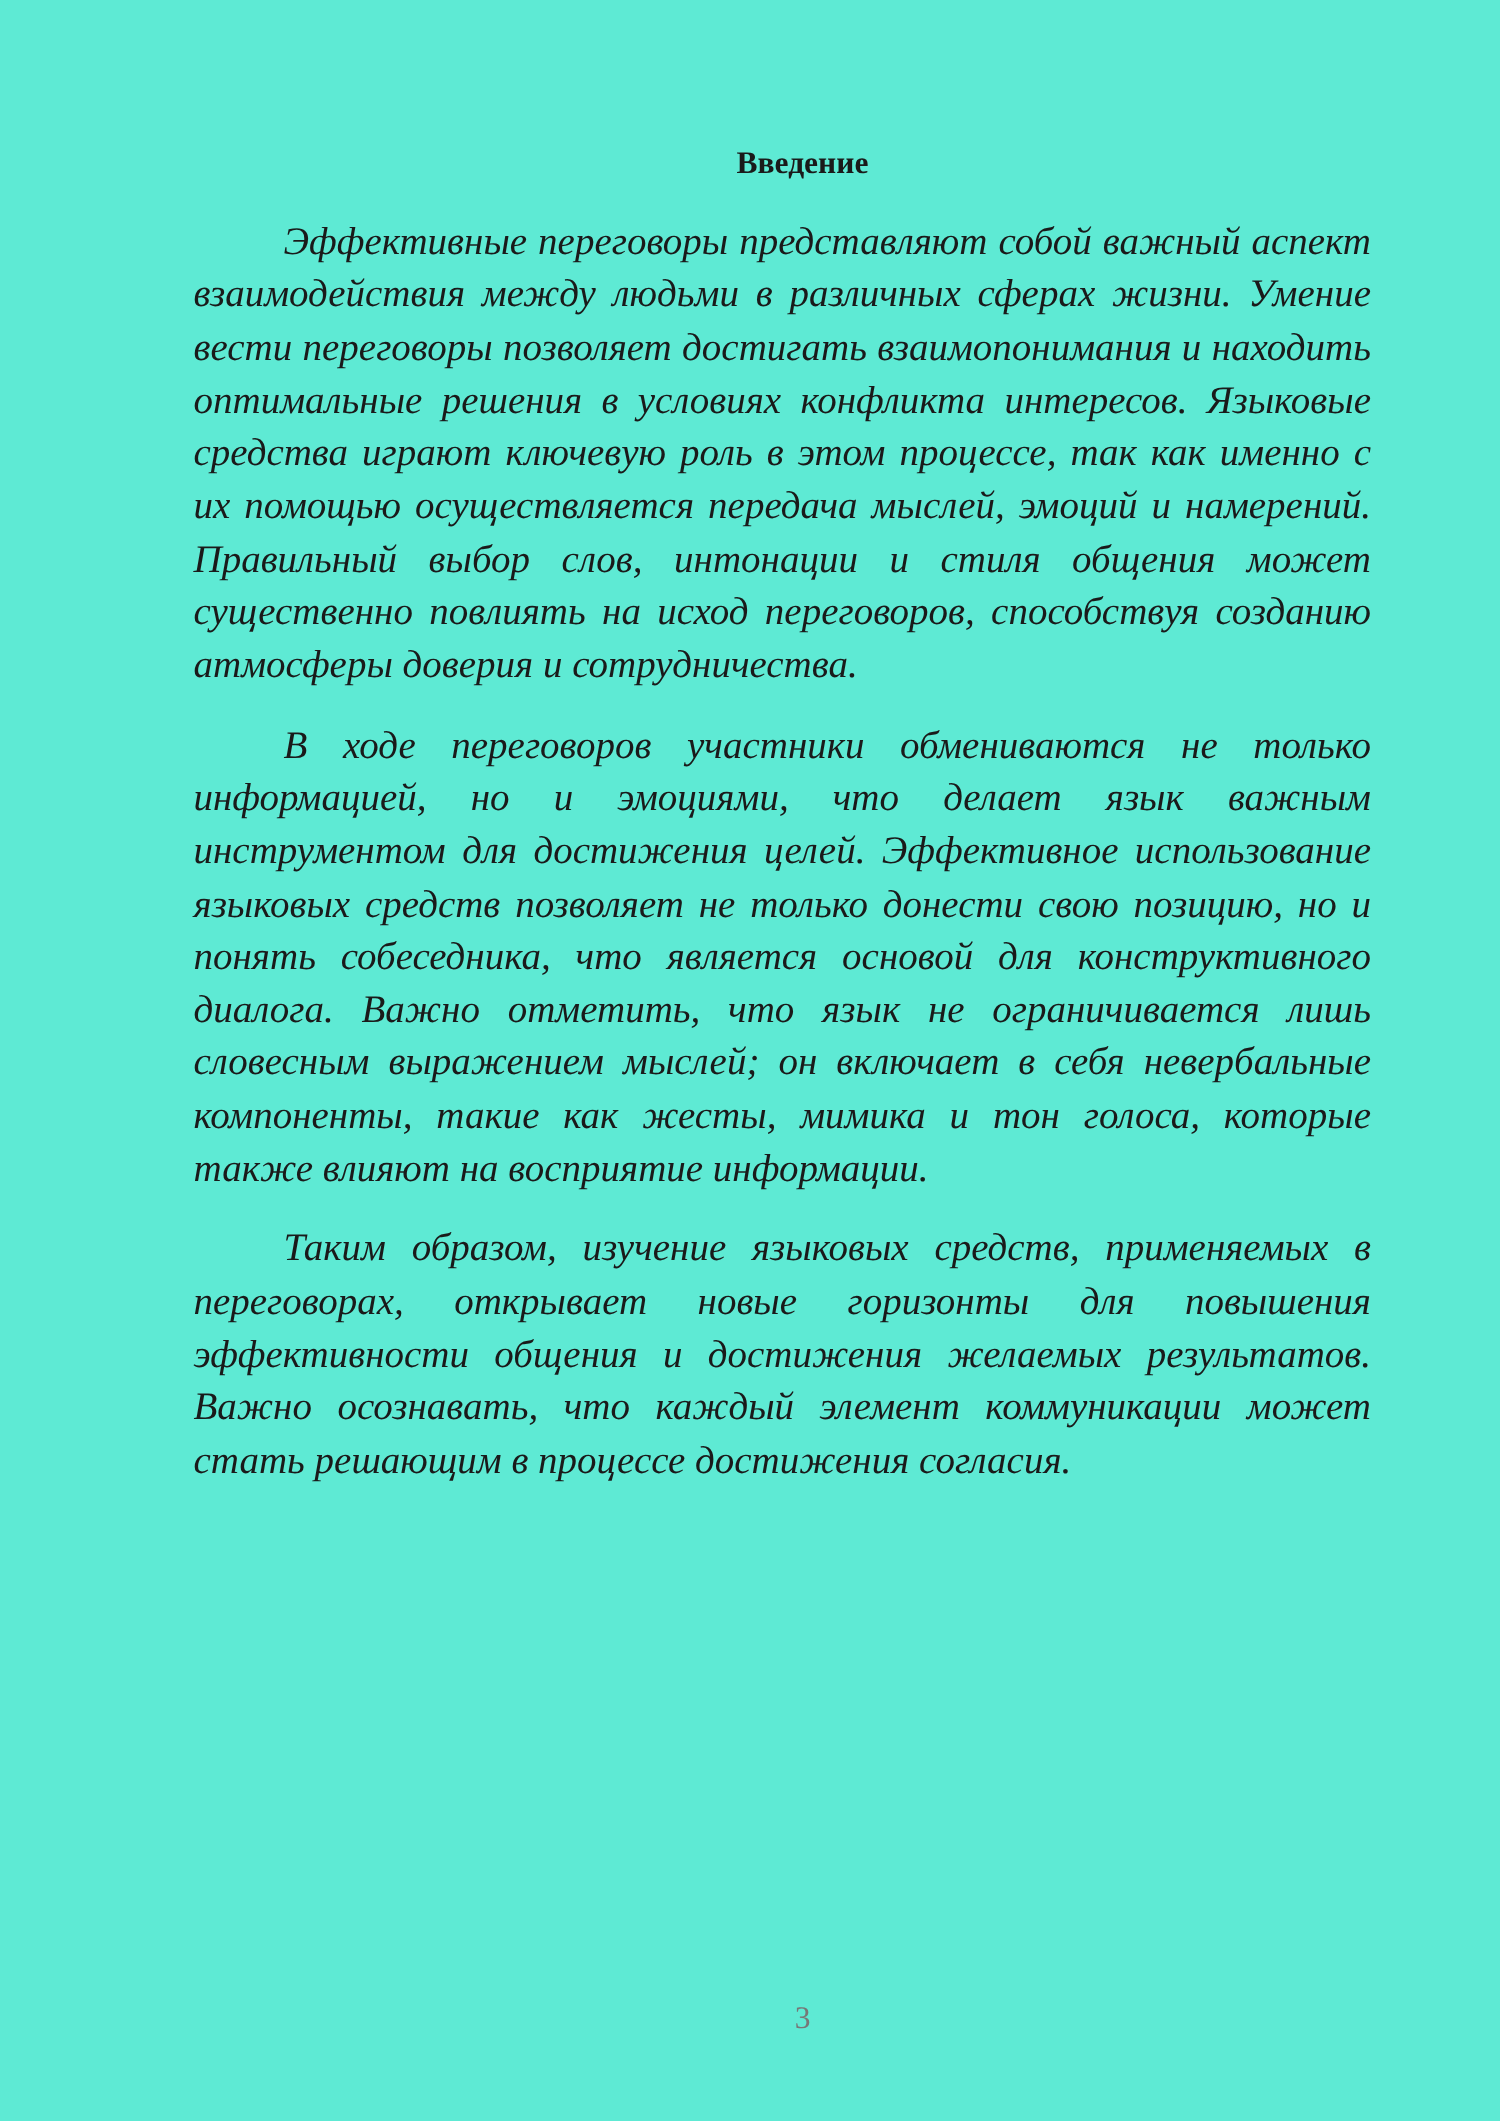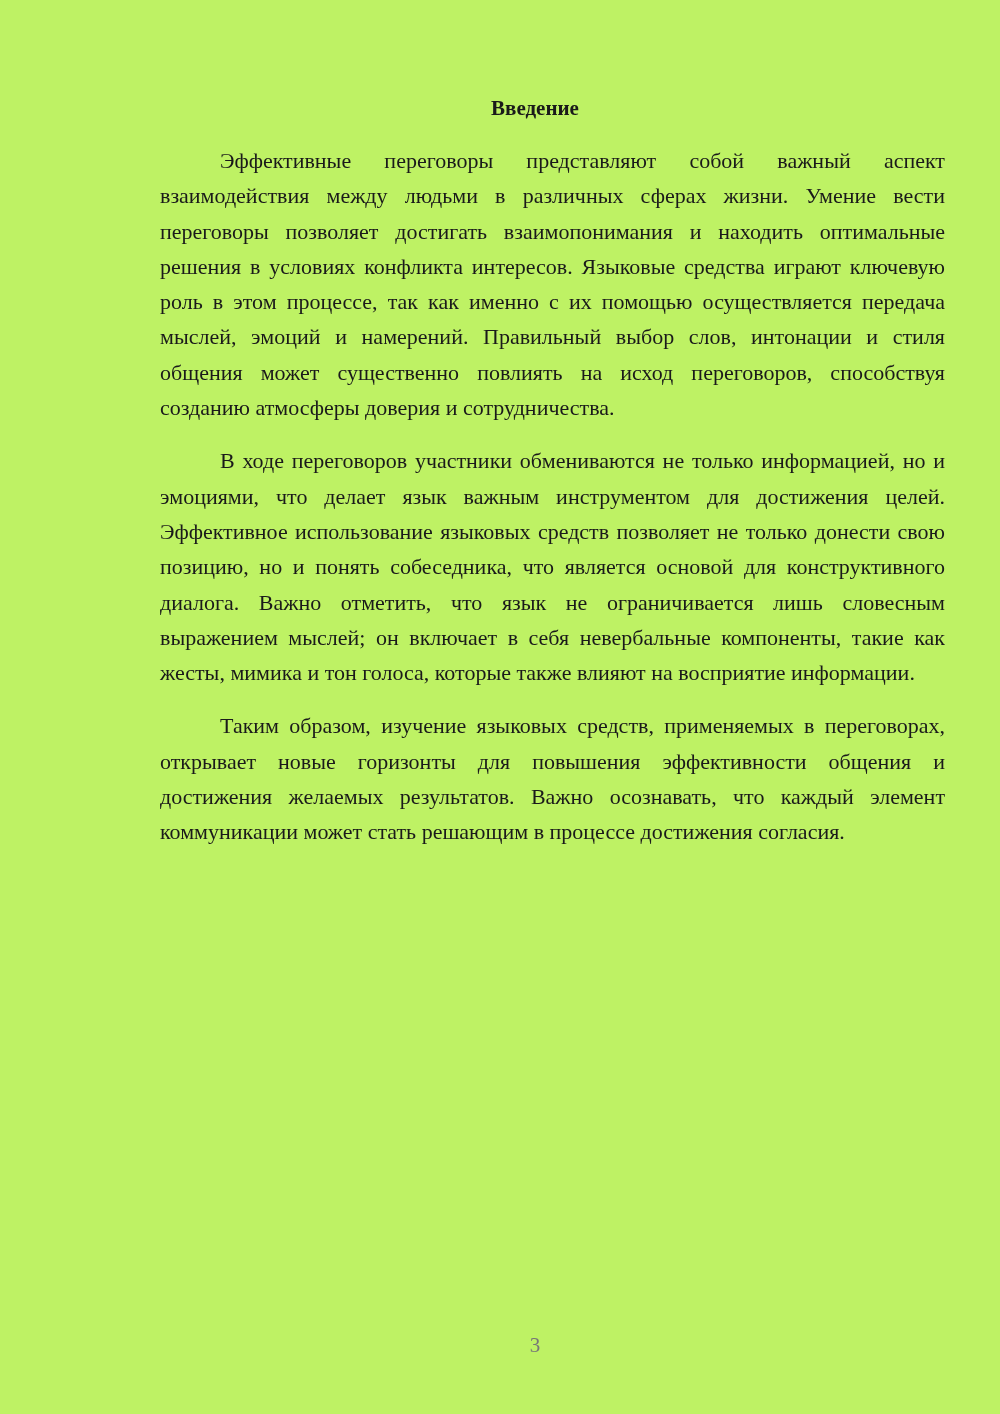--- a/index.html
+++ b/index.html
@@ -1,22 +1,22 @@
 <!DOCTYPE html>
 <html><head>
 <meta charset="utf-8">
 <style>
   html, body { margin: 0; padding: 0; background: #ffffff; }
   body { width: 1000px; height: 1414px; position: relative; overflow: hidden;
          font-family: "Liberation Serif", "DejaVu Serif", serif; color: #1a1a1a; }
-  .page { position: absolute; left: 0; top: 0; width: 1000px; height: 1414px; background: #bef264; }
+  .page { position: absolute; left: 0; top: 0; width: 1000px; height: 1414px; background: #5eead4; }
   .title { position: absolute; top: 96px; left: 0; width: 1070px; text-align: center;
            font-weight: bold; font-size: 21px; }
-  .body-text { position: absolute; left: 160px; width: 785px; font-size: 22px;
-               line-height: 35.3px; text-align: justify; }
+  .body-text { position: absolute; left: 129px; width: 785px; font-size: 26px;
+               line-height: 35.3px; text-align: justify; font-style: italic; }
   .body-text p { margin: 0 0 18px 0; text-indent: 60px; }
   .page-number { position: absolute; top: 1333px; left: 0; width: 1070px; text-align: center;
                  font-size: 21px; color: #777; }
 </style>
 </head>
 <body>
 
 <div class="page">
   <div class="title">Введение</div>
   <div class="body-text" style="top:143px;">

